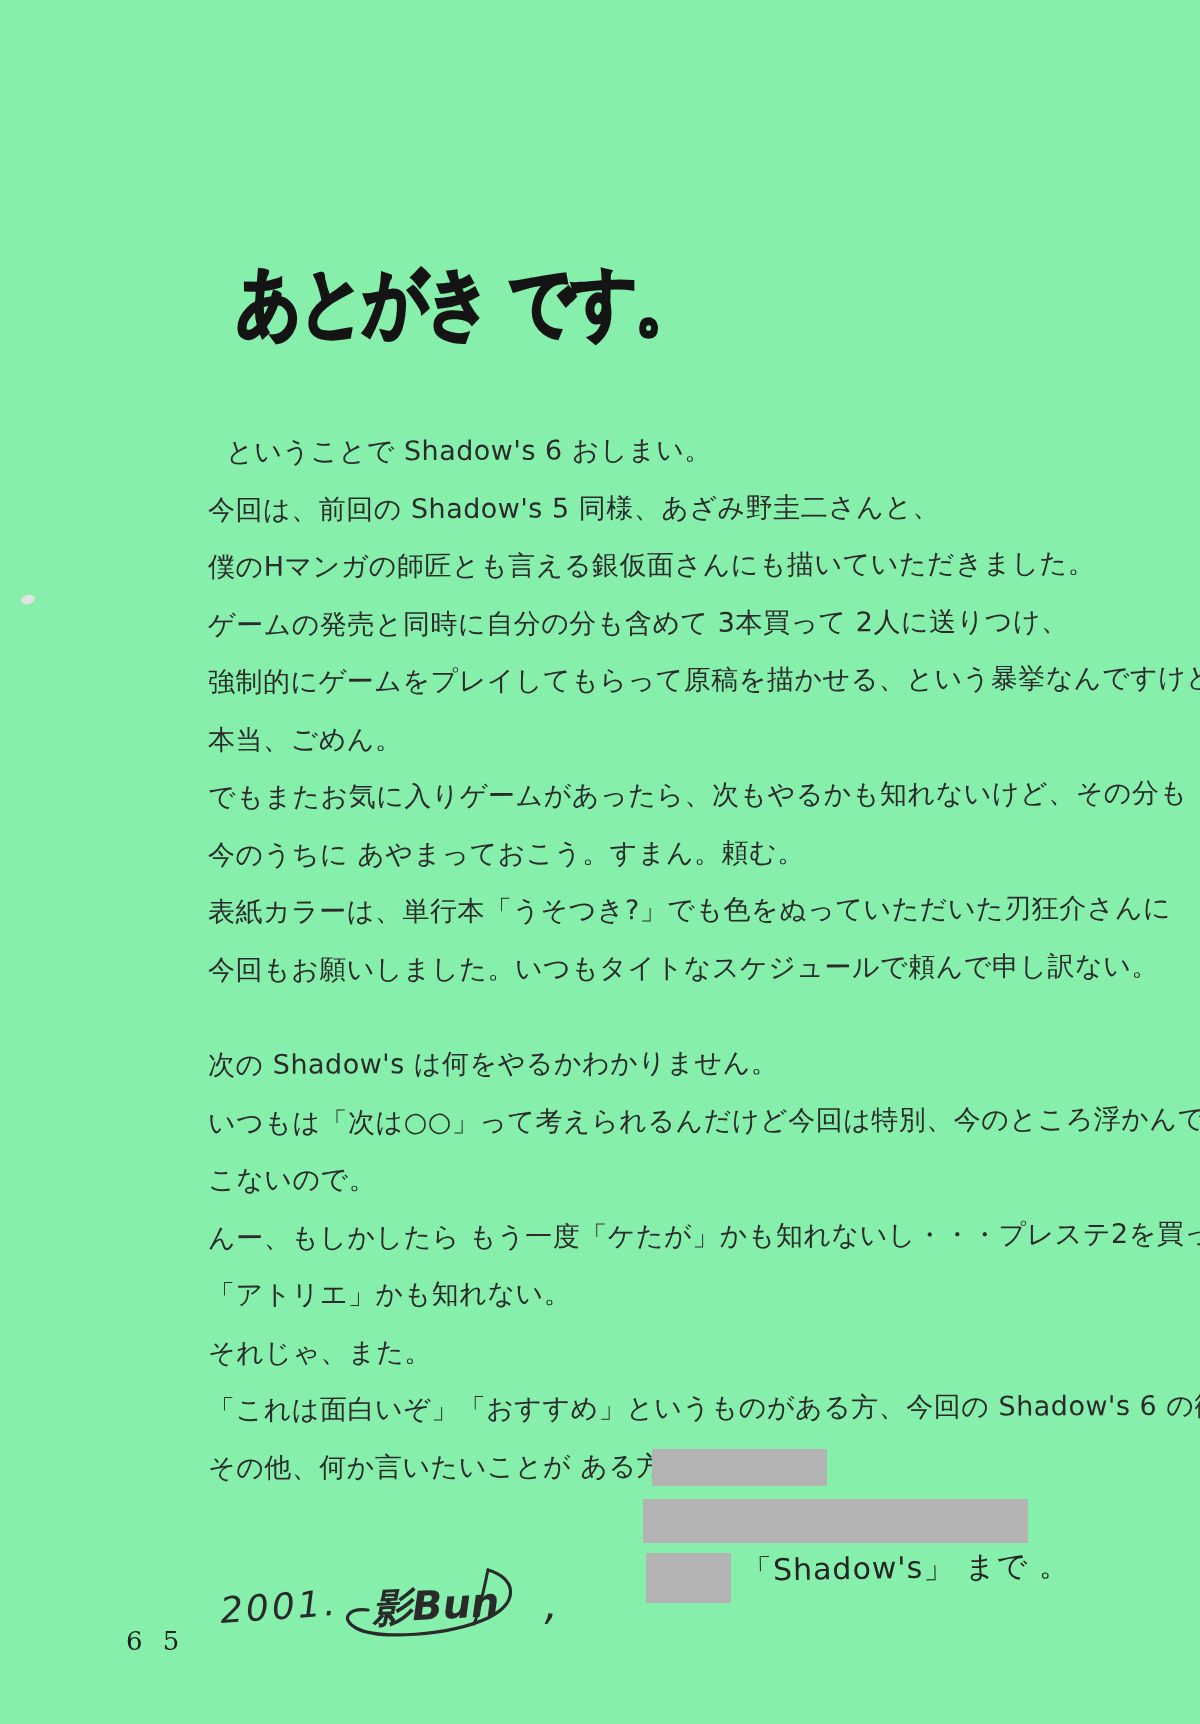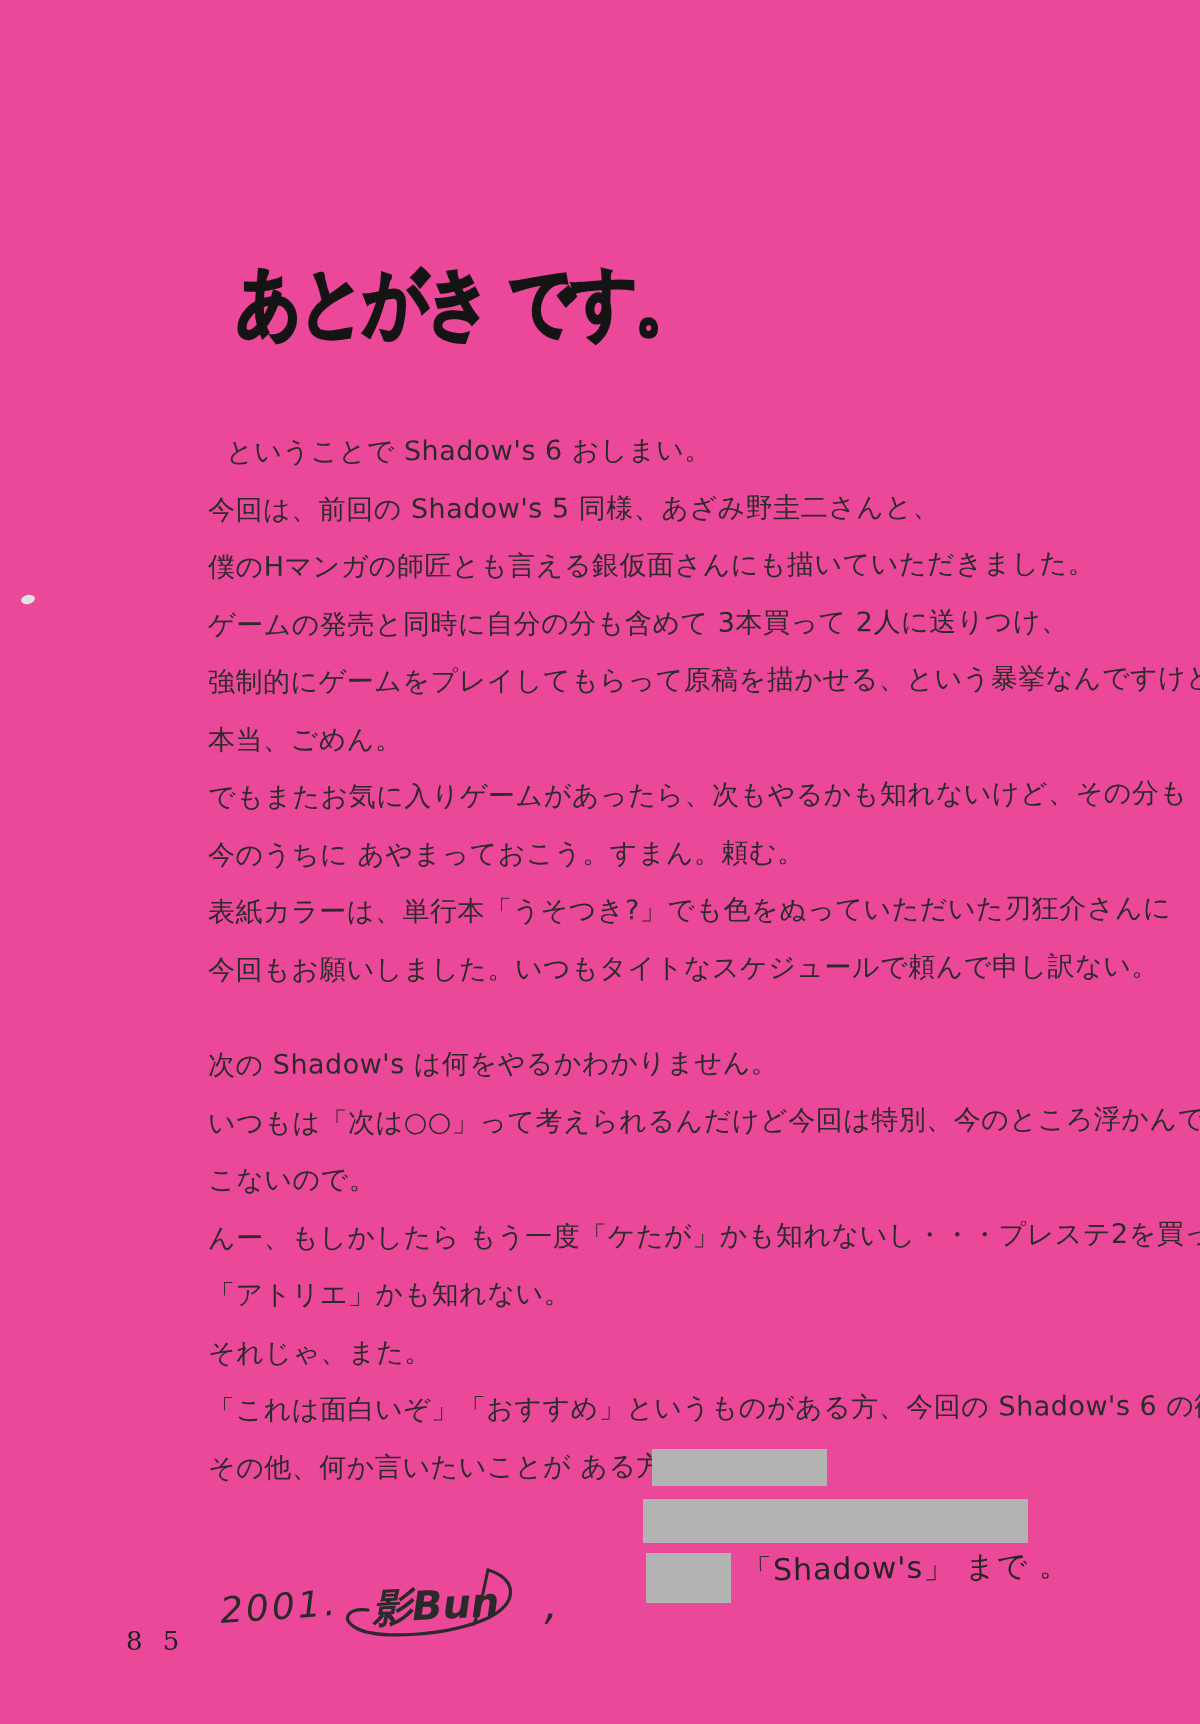--- a/index.html
+++ b/index.html
@@ -1,19 +1,19 @@
 <!DOCTYPE html>
 <html><head>
 <meta charset="utf-8">
 <style>
   html,body{margin:0;padding:0;background:#ffffff;}
   .page{
     position:relative;
     width:1200px;height:1724px;
-    background:#ec4899;
+    background:#86efac;
     overflow:hidden;
     font-family:"DejaVu Sans", sans-serif;
     color:#262626;
   }
   
   .title{
     position:absolute;
     left:236px;top:250px;
     margin:0;
     font-size:66px;
@@ -116,17 +116,17 @@
     <span class="sigYear">2001.</span>
     <span class="sigName">影Bun</span>
     <span class="sigComma">,</span>
   </div>
 
   <svg class="flourish" width="190" height="85" viewBox="0 0 190 85">
     <path d="M150 10 C 178 18, 182 42, 150 58 C 110 76, 40 80, 18 68 C 2 59, 10 48, 30 50" fill="none" stroke="#2a2a2a" stroke-width="3.2" stroke-linecap="round"></path>
     <path d="M150 10 C 146 28, 142 50, 136 64" fill="none" stroke="#2a2a2a" stroke-width="3" stroke-linecap="round"></path>
   </svg>
 
-  <div class="pageNum">8 5</div>
+  <div class="pageNum">6 5</div>
 
   <div class="smudge"></div>
 
 </div>
 
 </body></html>

